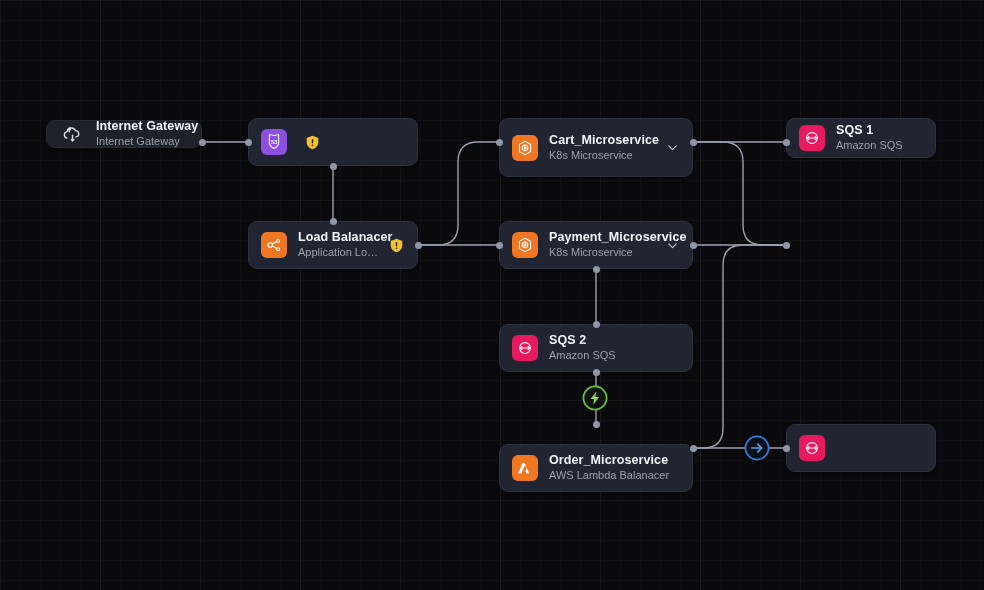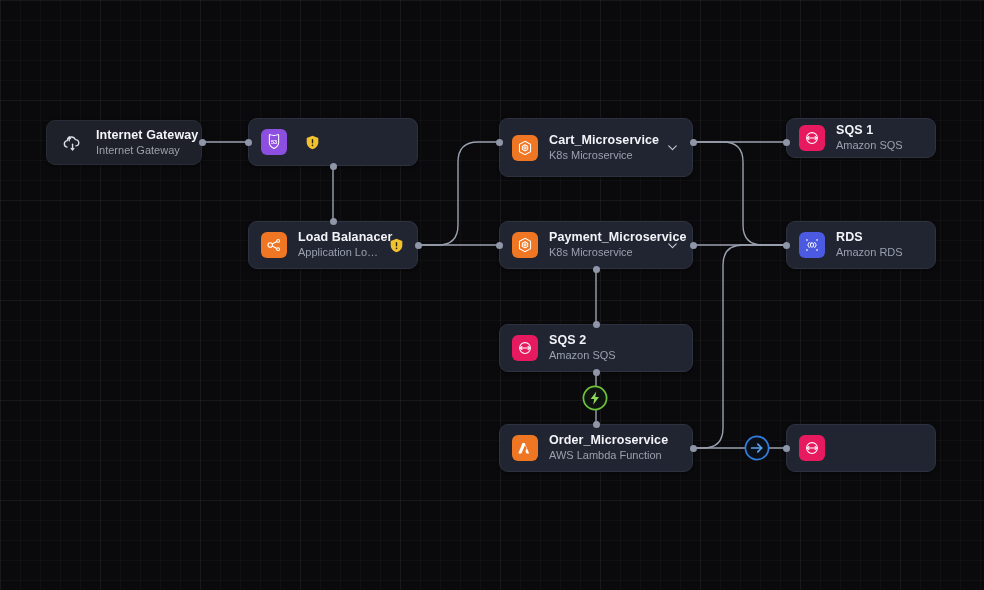--- a/index.html
+++ b/index.html
@@ -92,21 +92,21 @@
       <path d="M596,269 L596,324"></path>
 
       <path d="M596,372 L596,424"></path>
 
       <path d="M693,448 L703,448 Q723,448 723,428 L723,265 Q723,245 743,245 L786,245"></path>
 
       <path d="M693,448 L786,448"></path>
     </g>
   </svg>
 
-  <div class="node plain" style="left:46px; top:120px; width:156px; height:45px;">
+  <div class="node plain" style="left:46px; top:120px; width:156px; height:28px;">
     <span class="icon-bare">
       <svg width="22" height="22" viewBox="0 0 24 24" fill="none" stroke="#d9dde5" stroke-width="1.5" stroke-linecap="round" stroke-linejoin="round">
         <path d="M6.5 16.5A3.6 3.6 0 0 1 6.8 9.4a4.6 4.6 0 0 1 8.8-1.1 3.4 3.4 0 0 1 .7 6.8"></path>
         <path d="M9 9.6 L9 5.6"></path>
           <path d="M7.6 7 L9 5.5 L10.4 7"></path>
         <path d="M12.6 13.4 L12.6 19.4"></path>
           <path d="M11.2 18 L12.6 19.5 L14 18"></path>
       </svg>
     </span>
     <span class="labels">
@@ -212,29 +212,29 @@
       </svg>
     </span>
     <span class="labels">
       <span class="title">SQS 2</span>
       <span class="subtitle">Amazon SQS</span>
     </span>
   </div>
   <div class="port" style="left:592.5px; top:321px;"></div>
   <div class="port" style="left:592.5px; top:369px;"></div>
 
-  <div class="node" style="left:499px; top:424px; width:194px; height:48px;">
+  <div class="node" style="left:499px; top:444px; width:194px; height:48px;">
     <span class="icon-tile" style="background:#ef7622;">
       <svg width="18" height="18" viewBox="0 0 24 24">
         <path d="M7.2 19.4 12.1 7.9 14.2 12.8 12.6 16.4 14 19.4H17.6L11.6 5.2H8.6L3 19.4z" fill="#ffffff"></path>
       </svg>
     </span>
     <span class="labels">
       <span class="title">Order_Microservice</span>
-      <span class="subtitle">AWS Lambda Function</span>
+      <span class="subtitle">AWS Lambda Balanacer</span>
     </span>
   </div>
   <div class="port" style="left:592.5px; top:421px;"></div>
   <div class="port" style="left:690px; top:444.5px;"></div>
 
   <div class="node" style="left:786px; top:118px; width:150px; height:40px;">
     <span class="icon-tile" style="background:#e7195f;">
       <svg width="18" height="18" viewBox="0 0 24 24" fill="none" stroke="#ffffff" stroke-width="1.4">
         <circle cx="12" cy="12" r="7.2"></circle>
         <path d="M4.9 12h14.2"></path>
@@ -242,41 +242,20 @@
         <path d="M15.7 9.6 18 12l-2.3 2.4"></path>
       </svg>
     </span>
     <span class="labels">
       <span class="title">SQS 1</span>
       <span class="subtitle">Amazon SQS</span>
     </span>
   </div>
   <div class="port" style="left:783px; top:138.5px;"></div>
 
-  <div class="node" style="left:786px; top:221px; width:150px; height:48px;">
-    <span class="icon-tile" style="background:#4b5ae0;">
-      <svg width="18" height="18" viewBox="0 0 24 24">
-        <g fill="none" stroke="#ffffff" stroke-width="1.3" stroke-linecap="round">
-          <path d="M8.4 8.6 6.3 12l2.1 3.4"></path>
-          <path d="M15.6 8.6 17.7 12l-2.1 3.4"></path>
-          <rect x="10.1" y="9.4" width="3.8" height="5.2" rx="0.8"></rect>
-        </g>
-        <g fill="#ffffff">
-          <rect x="4.2" y="4.2" width="2.1" height="2.1" rx="0.5"></rect>
-          <rect x="17.7" y="4.2" width="2.1" height="2.1" rx="0.5"></rect>
-          <rect x="4.2" y="17.7" width="2.1" height="2.1" rx="0.5"></rect>
-          <rect x="17.7" y="17.7" width="2.1" height="2.1" rx="0.5"></rect>
-        </g>
-      </svg>
-    </span>
-    <span class="labels">
-      <span class="title">RDS</span>
-      <span class="subtitle">Amazon RDS</span>
-    </span>
-  </div>
   <div class="port" style="left:783px; top:241.5px;"></div>
 
   <div class="node" style="left:786px; top:424px; width:150px; height:48px;">
     <span class="icon-tile" style="background:#e7195f;">
       <svg width="18" height="18" viewBox="0 0 24 24" fill="none" stroke="#ffffff" stroke-width="1.4">
         <circle cx="12" cy="12" r="7.2"></circle>
         <path d="M4.9 12h14.2"></path>
         <path d="M8.3 9.6 6 12l2.3 2.4"></path>
         <path d="M15.7 9.6 18 12l-2.3 2.4"></path>
       </svg>

